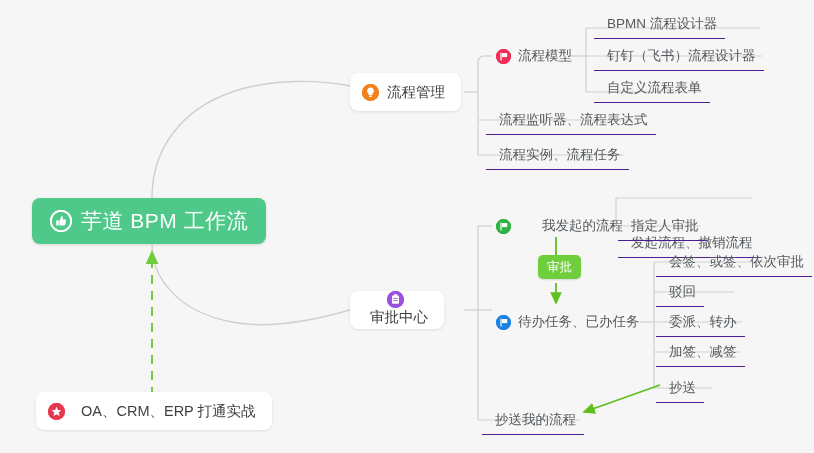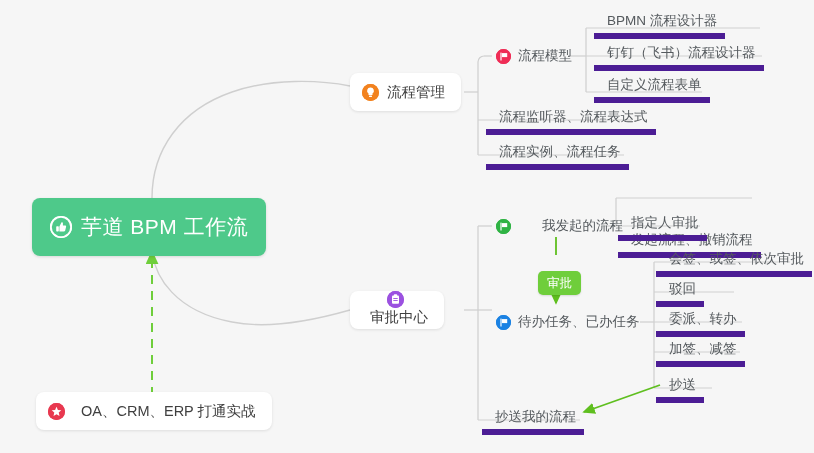--- a/index.html
+++ b/index.html
@@ -16,21 +16,21 @@
   
   .node{position:absolute;display:flex;align-items:center;box-sizing:border-box;white-space:nowrap;}
 
   
   .root{
     background:#4ec98a;
     border-radius:8px;
     color:#ffffff;
     font-size:21px;
     padding:0 18px;
-    height:58px;
+    height:46px;
     box-shadow:0 1px 3px rgba(0,0,0,.12);
     letter-spacing:.5px;
   }
   .root .label{margin-left:9px;}
 
   
   .card{
     background:#ffffff;
     border-radius:8px;
     height:38px;
@@ -39,21 +39,21 @@
     color:#3f3f3f;
     box-shadow:0 1px 3px rgba(0,0,0,.10);
   }
   .card .label{margin-left:8px;text-align:right;}
 
   
   .leaf{
     font-size:13.5px;
     color:#555a5e;
     height:30px;
-    border-bottom:6px solid #4c1d95;
+    border-bottom:1px solid #4c1d95;
     padding:0 8px 0 6px;
     align-items:center;
   }
   .leaf.noline{border-bottom:none;}
   .leaf .label{margin-left:7px;}
 
   
   .badge{
     background:#6fce3b;
     color:#fff;
@@ -221,21 +221,21 @@
     </span>
     <span class="label">我发起的流程</span>
   </div>
   <div class="node leaf" style="left:618px;top:183px;margin-top:45px;">
     <span class="label">发起流程、撤销流程</span>
   </div>
   <div class="node leaf" style="left:618px;top:211px;">
     <span class="label">指定人审批</span>
   </div>
 
-  <div class="node badge" style="left:538px;top:271px;">
+  <div class="node badge" style="left:538px;top:255px;">
     <span class="label">审批</span>
   </div>
 
   <div class="node leaf noline" style="left:490px;top:307px;">
     <span class="ico ico-sm ico-blue">
       <svg width="15" height="15" viewBox="0 0 15 15">
         <circle cx="7.5" cy="7.5" r="7.5" fill="#1b82e3"></circle>
         <rect x="4.4" y="3.6" width="1.2" height="8" rx="0.5" fill="#ffffff"></rect>
         <path d="M5.9 4.1 L11.2 4.1 L11.2 8.1 L5.9 8.1 Z" fill="#ffffff"></path>
       </svg>

